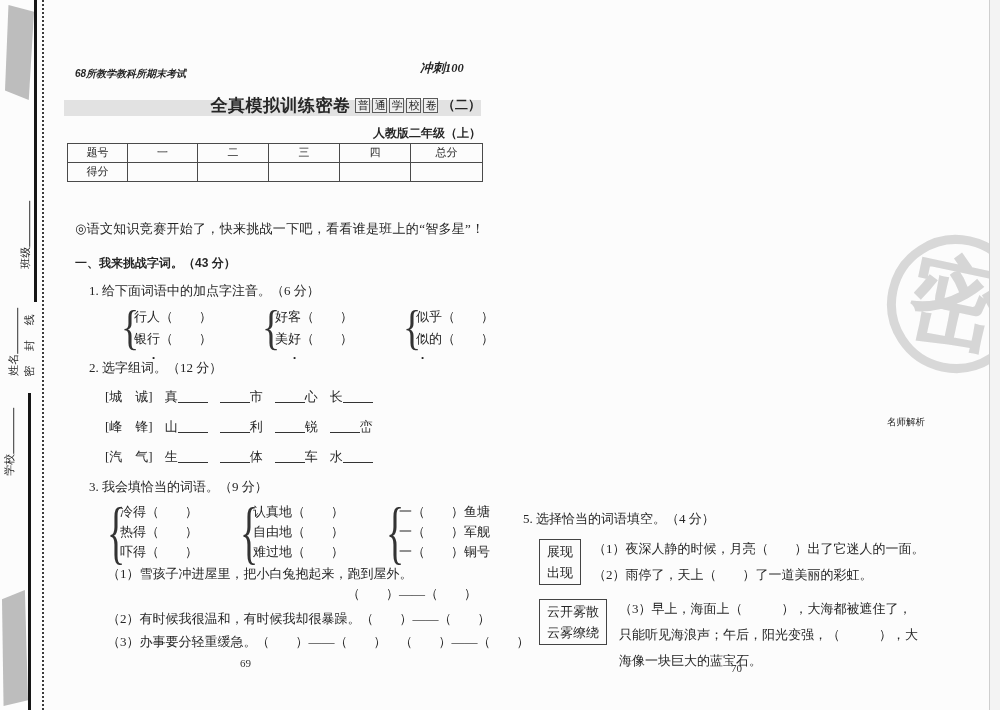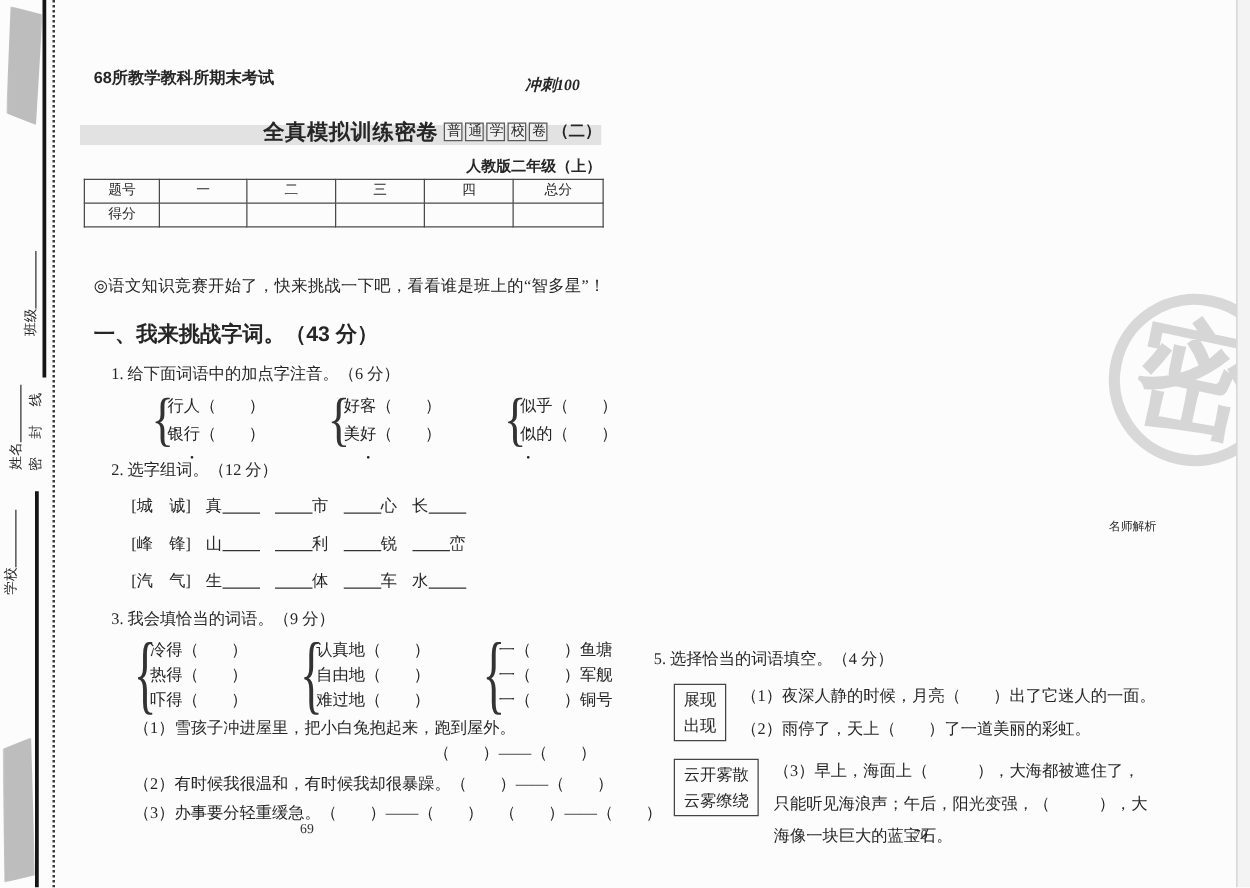--- a/index.html
+++ b/index.html
@@ -14,36 +14,36 @@
   .blob{position:absolute;background:#bdbdbd;filter:blur(.7px);}
   .blob-top{left:5px;top:5px;width:29px;height:95px;clip-path:polygon(12% 0,100% 7%,82% 100%,0 90%);}
   .blob-bottom{left:2px;top:590px;width:26px;height:116px;clip-path:polygon(0 8%,88% 0,100% 95%,6% 100%);}
   .seal-solid{position:absolute;width:2.5px;background:#151515;}
   .seal-dotted{position:absolute;left:42px;top:0;height:710px;border-left:2px dotted #3a3a3a;}
   .mfield{position:absolute;width:100px;transform:rotate(-90deg);white-space:nowrap;
     font-size:11px;text-align:center;}
   .mblank{display:inline-block;width:46px;border-bottom:1px solid #333;height:10px;vertical-align:-1px;}
   .sealtxt{position:absolute;width:64px;transform:rotate(-90deg);font-size:11px;letter-spacing:6px;white-space:nowrap;text-align:center;}
   
-  .hdr-src{position:absolute;left:75px;top:52px;font-size:13px;font-weight:bold;}
+  .hdr-src{position:absolute;left:75px;top:66px;font-size:10px;font-weight:bold;font-style:italic;}
   .hdr-slogan{position:absolute;left:420px;top:58px;font-size:12.5px;font-style:italic;font-weight:bold;}
   .title-bar{position:absolute;left:64px;top:100px;width:417px;height:16px;background:#e2e2e2;}
   .title-row{position:absolute;left:64px;top:92px;width:417px;text-align:right;white-space:nowrap;}
   .title-main{font-size:17px;font-weight:bold;letter-spacing:.5px;vertical-align:middle;}
   .boxchar{display:inline-block;border:1px solid #5a5a5a;font-size:11px;line-height:13px;width:13px;height:13px;
     margin:0 1px;vertical-align:middle;background:#efefef;}
   .title-suffix{font-size:13px;font-weight:bold;vertical-align:middle;}
   .hdr-edition{position:absolute;left:64px;top:124px;width:417px;text-align:right;font-size:12px;font-weight:bold;}
   table.score{position:absolute;left:67px;top:143px;border-collapse:collapse;table-layout:fixed;}
   table.score td{border:1px solid #4a4a4a;height:18px;text-align:center;font-size:11px;padding:0;}
   
   .col-left{position:absolute;left:75px;top:192px;width:410px;}
   .col-right{position:absolute;left:523px;top:46px;width:446px;}
   .intro{font-size:13px;margin-bottom:14px;letter-spacing:.3px;}
-  .sec-title{font-size:17px;font-weight:bold;margin:6px 0 8px 0;}
+  .sec-title{font-size:12px;font-weight:bold;margin:6px 0 8px 0;}
   .q-title{margin:8px 0 4px 14px;}
   .indent2{margin-left:32px;}
   
   .bracewrap{display:flex;align-items:center;margin-left:28px;gap:2px;}
   .brace{font-size:38px;font-weight:200;color:#333;display:inline-block;transform:scaleY(1.25);width:11px;line-height:1;}
   .brace.tall{transform:scaleY(1.85);}
   .pairrow{line-height:22px;white-space:nowrap;}
   .trio .pairrow{line-height:20px;}
   .groups2{display:flex;gap:22px;margin:4px 0 2px 18px;}
   .groups3{display:flex;gap:14px;margin:4px 0 2px 4px;}

